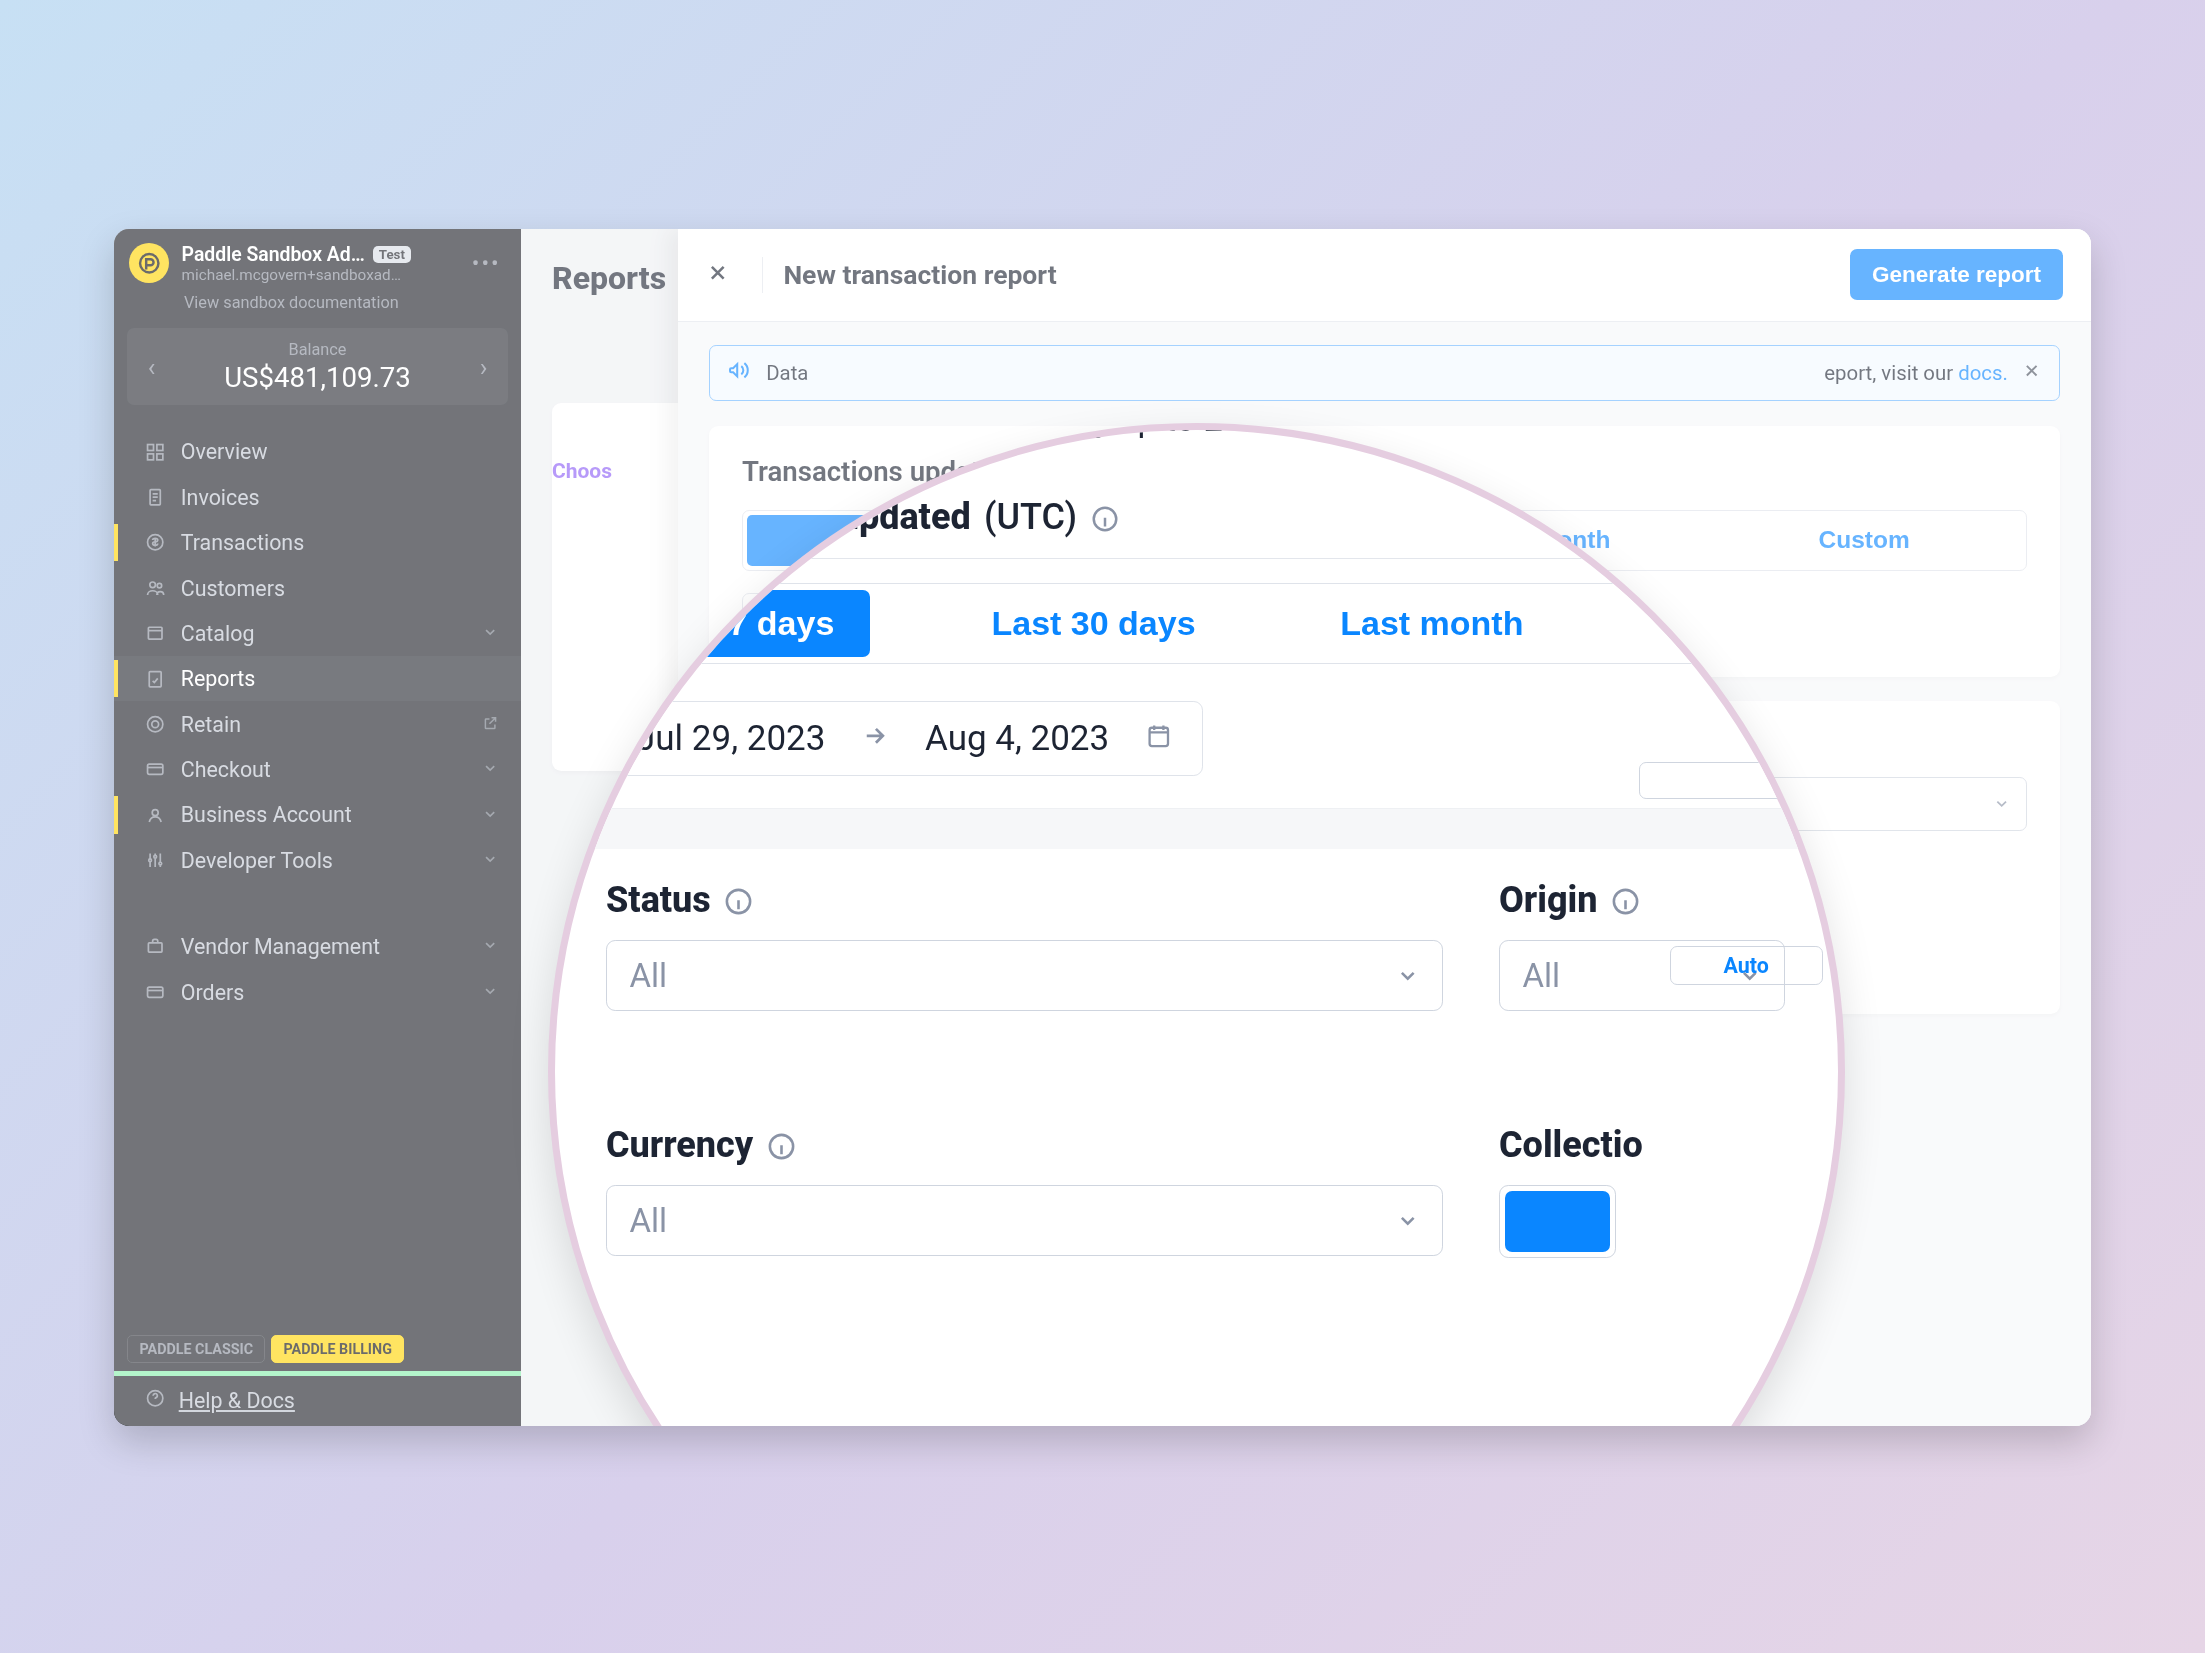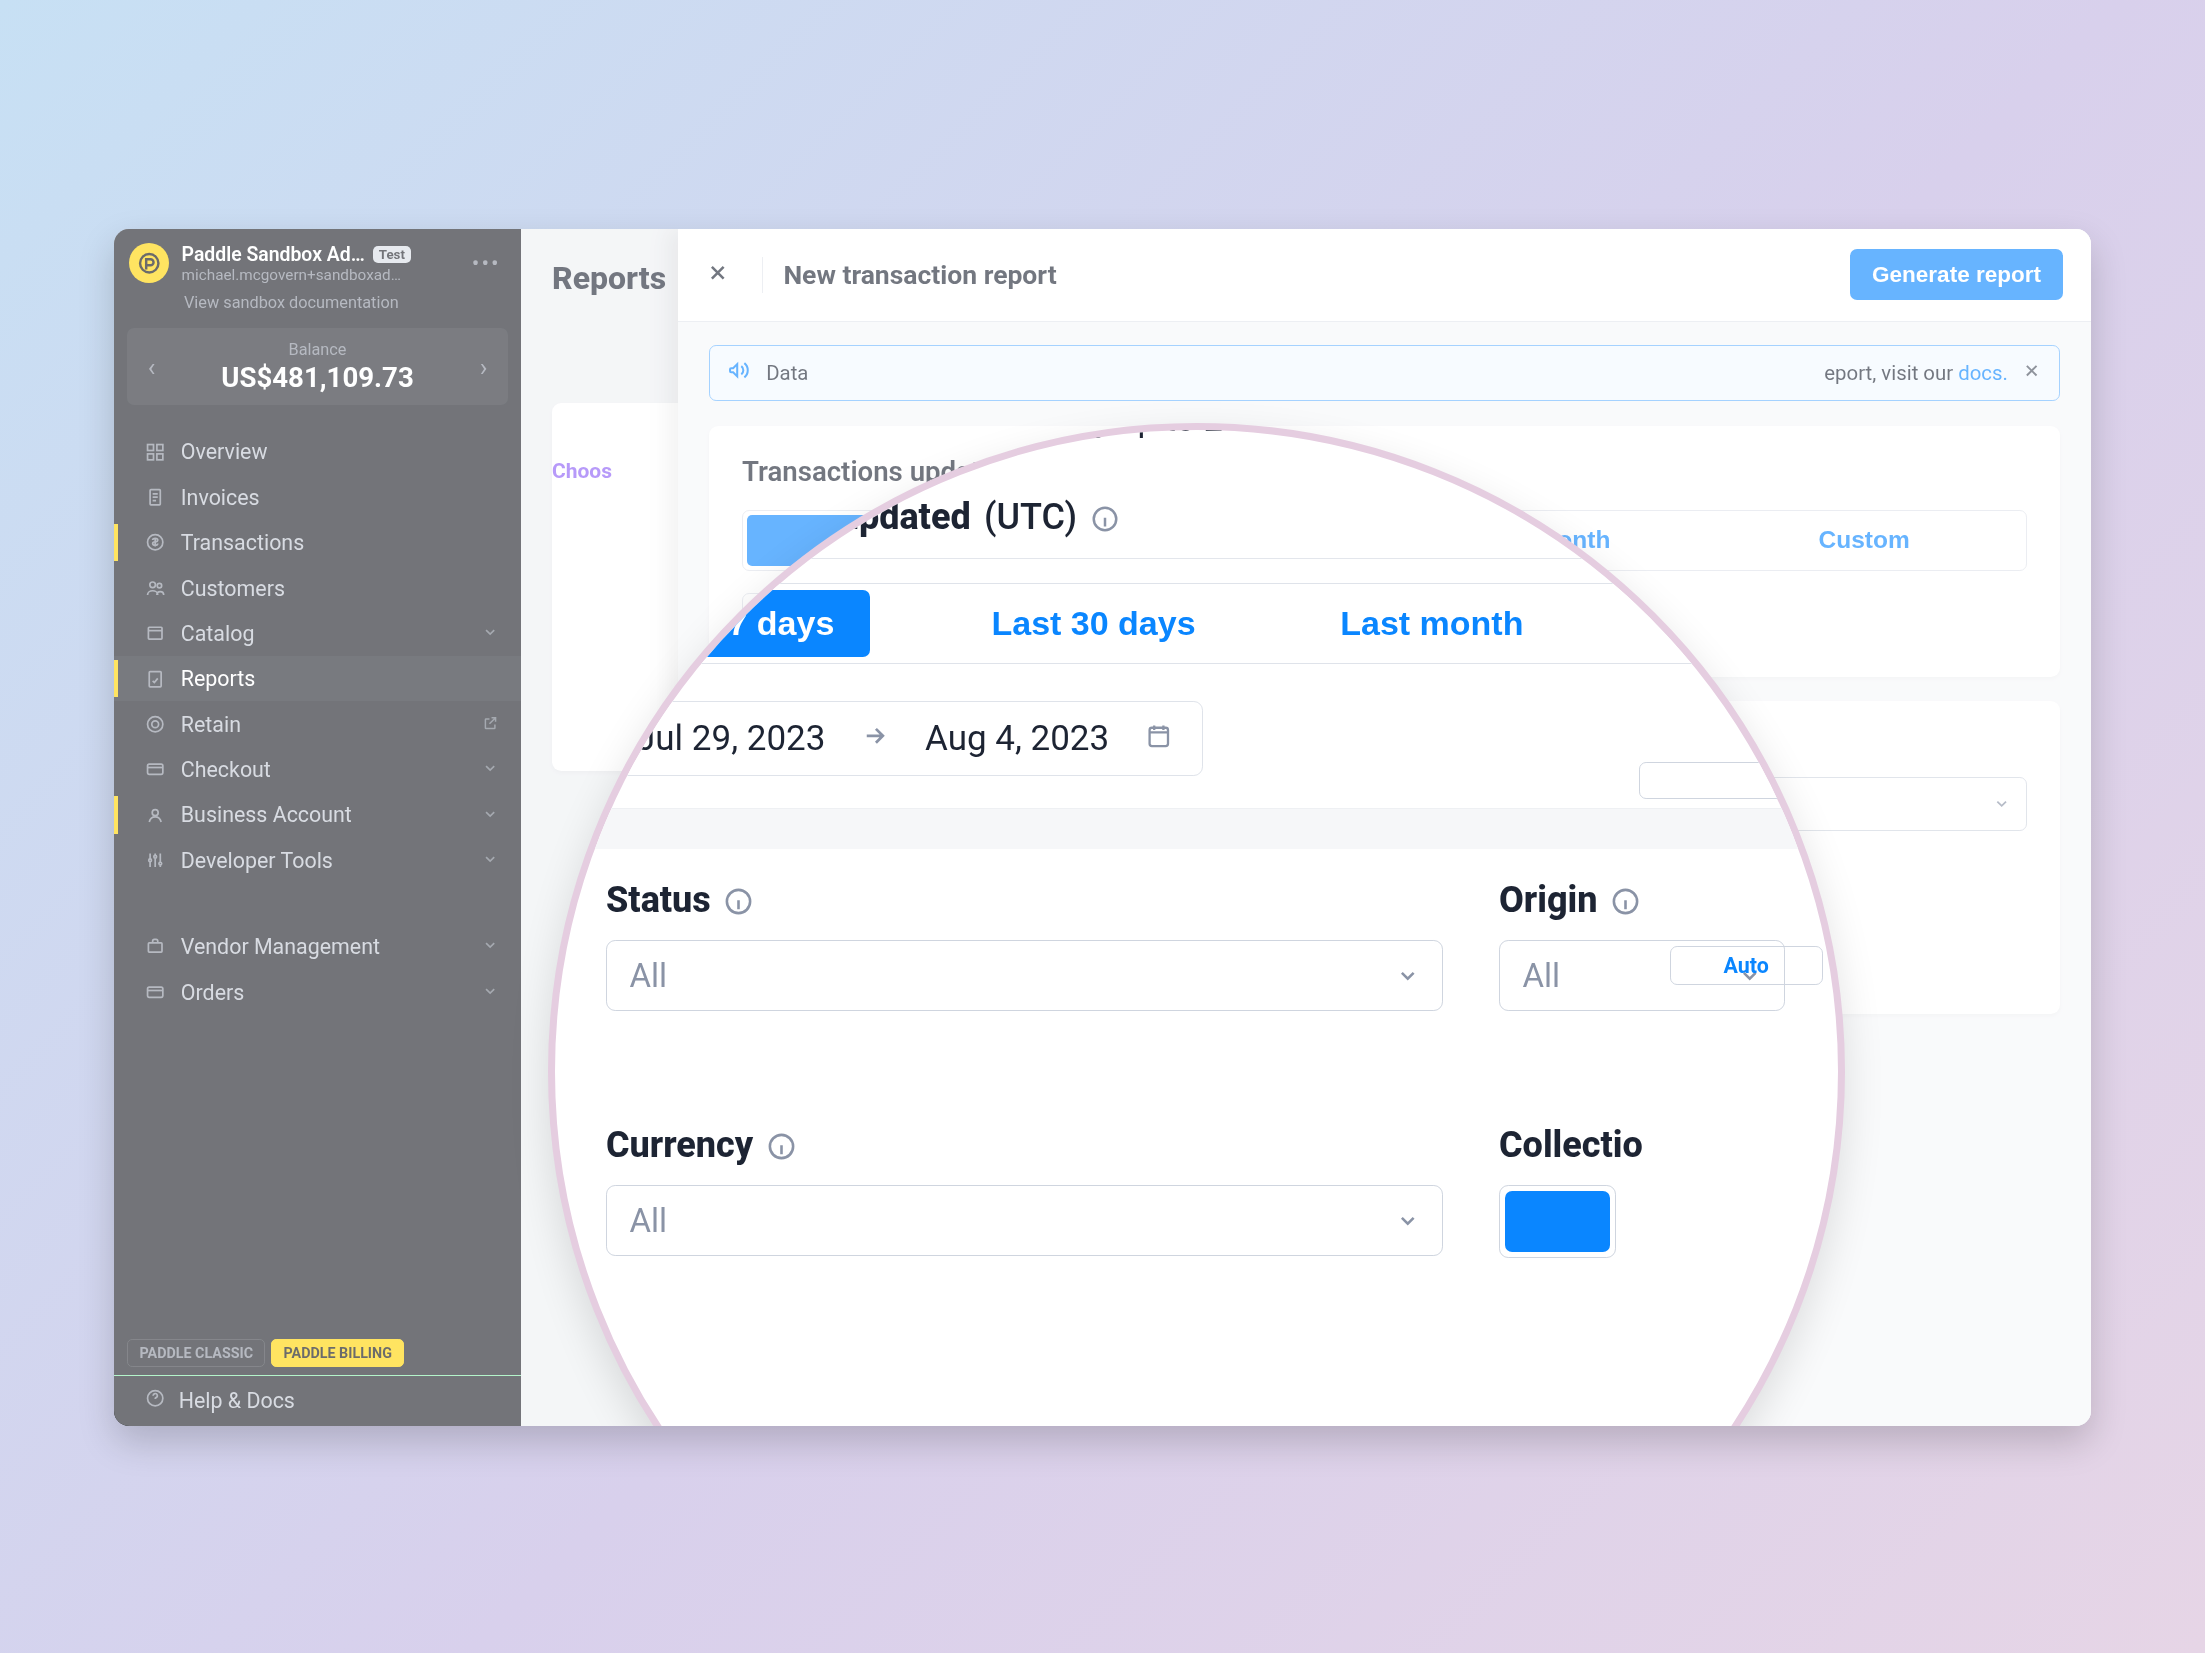--- a/index.html
+++ b/index.html
@@ -65,21 +65,21 @@
   }
 
   .sb-balance {
     margin: 4.1px 13.3px;
     background:#2a2d35; border-radius:7.1px;
     padding: 11.2px 20.4px;
     display:flex; align-items:center; justify-content:space-between;
   }
   .sb-balance .inner { text-align:center; flex:1; }
   .sb-balance .lbl { color:#8a8f9c; font-size:16.3px; }
-  .sb-balance .val { color:#fff; font-size:27.6px; font-weight:700; margin-top:2px; }
+  .sb-balance .val { color:#fff; font-size:27.6px; font-weight:400; margin-top:2px; }
   .sb-balance .arrow { color:#8a8f9c; font-size:25.5px; }
 
   .sb-group { margin-top: 20.4px; }
   .sb-item {
     display:flex; align-items:center; gap:13.3px;
     padding: 10.2px 22.5px 10.2px 31px;
     position:relative;
   }
   .sb-item .icon { width:22.5px; height:22.5px; display:flex; align-items:center; color:#8a8f9c; }
   .sb-item .icon svg { width:20.4px; height:20.4px; }
@@ -104,21 +104,21 @@
   }
   .sb-tabs {
     display:flex; gap:0; padding: 0 13.3px 7.1px 13.3px;
   }
   .sb-tab {
     font-size:14.3px; font-weight:700; padding:5.1px 11.2px;
     border:1.5px solid #3a3d45; border-radius:5.1px;
   }
   .sb-tab.classic { color:#8a8f9c; background:transparent; margin-right:6.1px; }
   .sb-tab.billing { color:#111; background:#ffd401; border-color:#ffd401; }
-  .sb-help { border-top:1px solid #86efac; padding: 12.3px 31px; display:flex; gap:13.3px; align-items:center; }
+  .sb-help { border-top:5px solid #86efac; padding: 12.3px 31px; display:flex; gap:13.3px; align-items:center;text-decoration:underline; }
   .sb-help .icon svg { width:20.4px; height:20.4px; color:#8a8f9c; }
   .sb-help .lbl { font-size:21.4px; color:#c1c6d1; }
 
   
   .main {
     flex:1; position:relative; background:#eef0f3;
   }
   .main .page-title {
     position:absolute; top:30px; left:31px;
     font-size:32px; font-weight:800; color:#1d2433;

